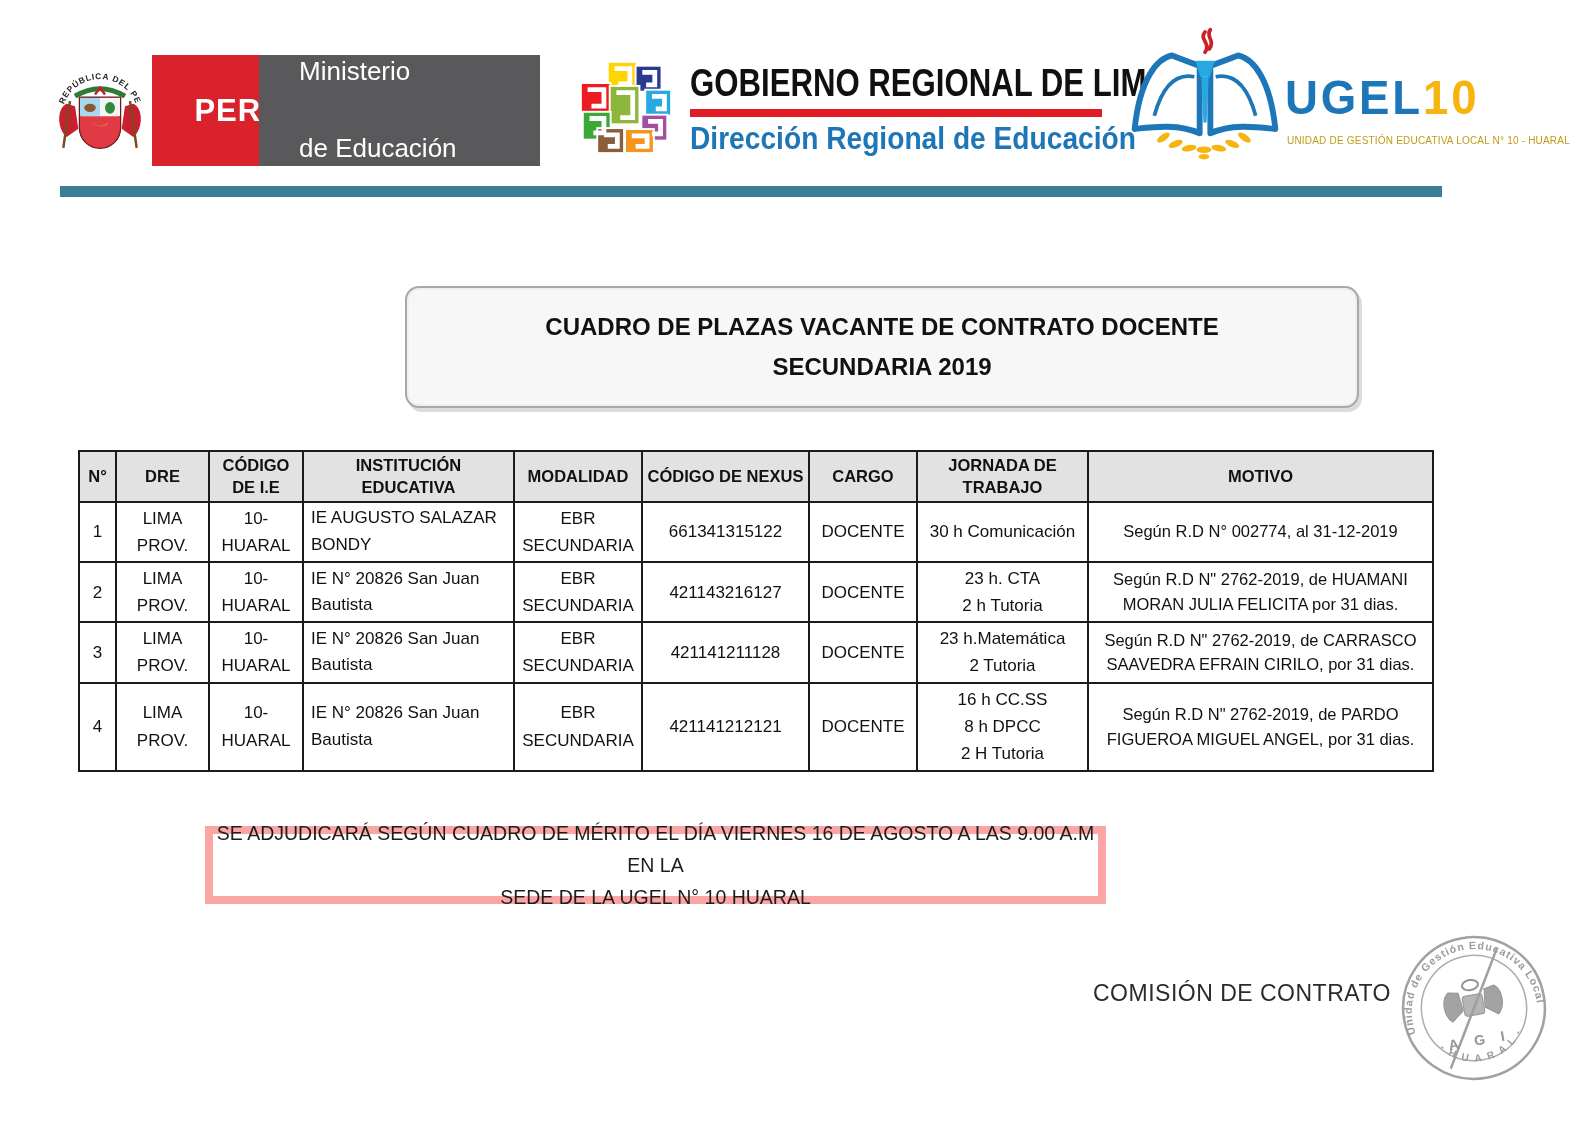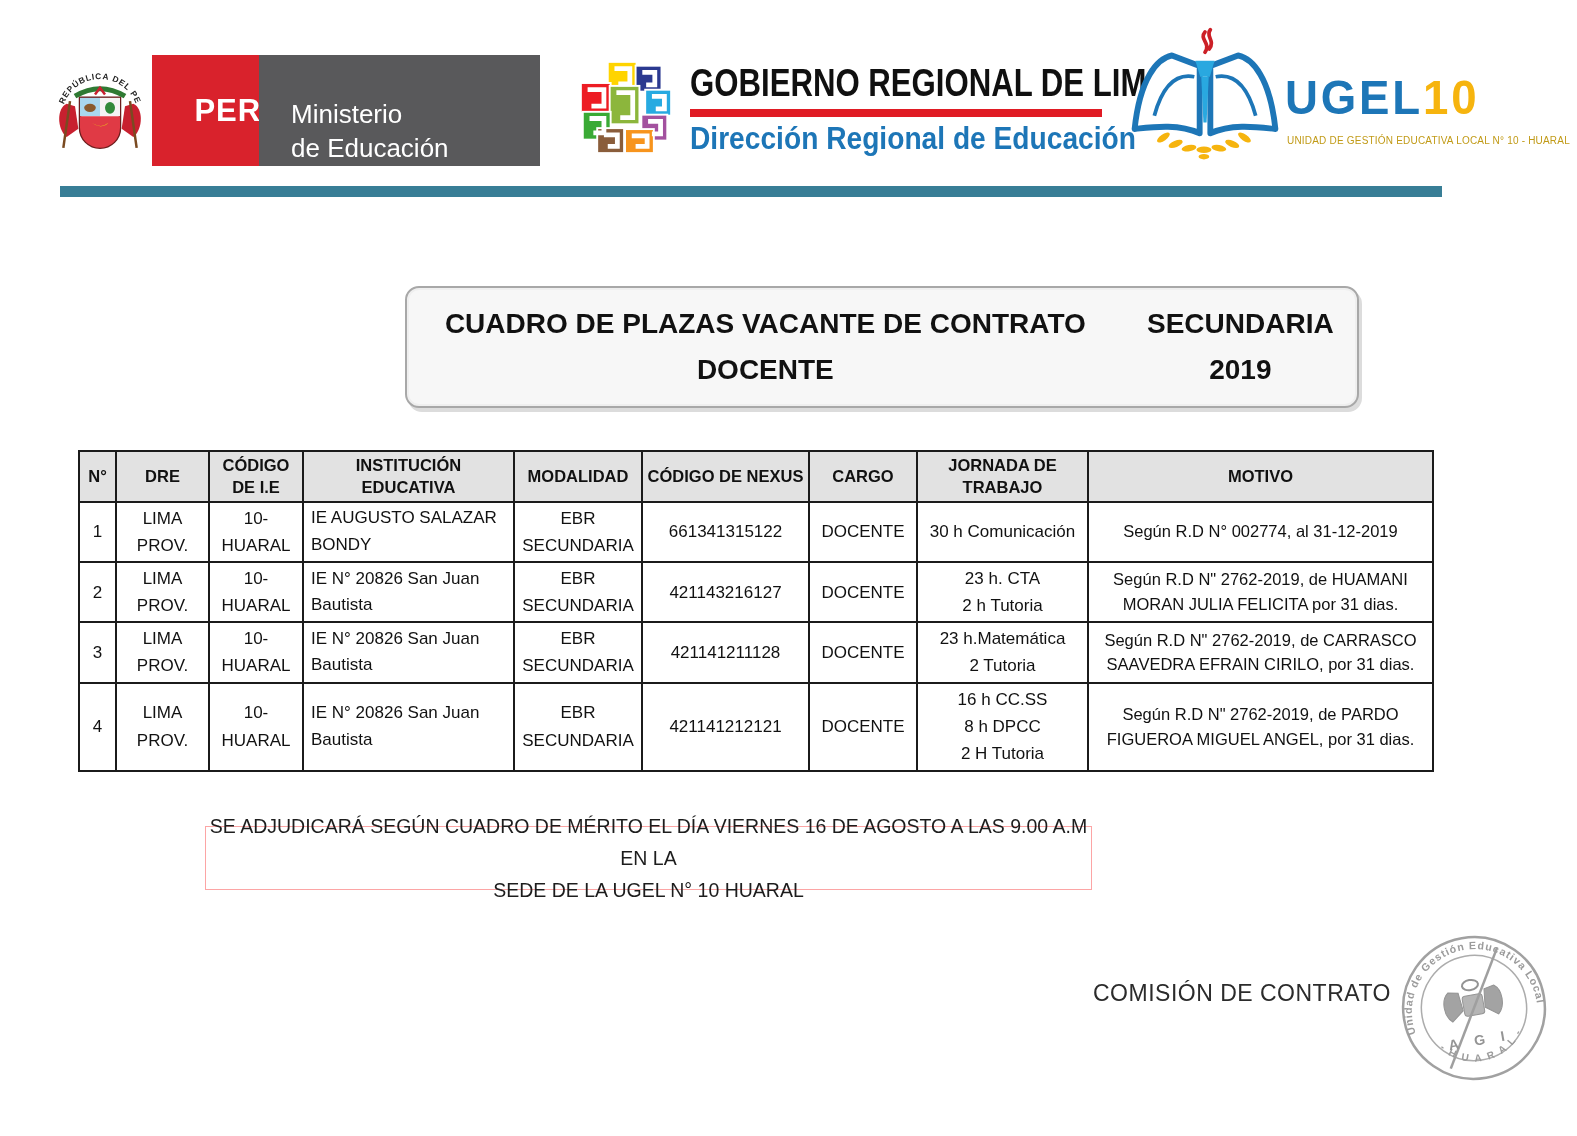--- a/index.html
+++ b/index.html
@@ -9,21 +9,21 @@
   }
   
   .coat{position:absolute;left:50px;top:52px;width:100px;height:120px;}
   .peru-box{
     position:absolute;left:152px;top:55px;width:105px;height:111px;background:#d9222c;
     display:flex;align-items:center;justify-content:center;color:#fff;
     font-size:31px;font-weight:bold;letter-spacing:1px;padding-left:35px;
   }
   .minedu-box{
     position:absolute;left:259px;top:55px;width:281px;height:111px;background:#59595b;
-    display:flex;flex-direction:column;justify-content:flex-end;padding-left:32px;box-sizing:border-box;
+    display:flex;flex-direction:column;justify-content:space-between;padding-left:40px;box-sizing:border-box;
     color:#fff;font-size:26px;line-height:1.3;
   }
   .mosaic{position:absolute;left:578px;top:57px;width:96px;height:100px;}
   .grl{position:absolute;left:690px;top:62px;width:430px;}
   .grl-title{
     font-weight:bold;color:#101010;font-size:38px;white-space:nowrap;
     transform:scaleX(0.82);transform-origin:left center;letter-spacing:0px;
     font-stretch:condensed;
   }
   .grl-bar{margin-top:4px;width:412px;height:8px;background:#e01b24;}
@@ -41,38 +41,38 @@
   
   .motto{
     position:absolute;left:100px;top:200px;width:1300px;text-align:center;
     font-family:"Liberation Serif",serif;font-style:italic;font-size:32px;color:#101010;
   }
   
   .title-box{
     position:absolute;left:405px;top:286px;width:950px;height:118px;
     background:#f7f7f7;border:2px solid #a8a8a8;border-radius:14px;
     box-shadow:3px 4px 0 #dcdcdc, inset 0 0 0 2px #efefef;
-    display:flex;flex-direction:row;align-items:center;justify-content:center;
-    font-size:28px;font-weight:bold;line-height:1.65;color:#111;text-align:center;
+    display:flex;flex-direction:column;align-items:center;justify-content:center;
+    font-size:24px;font-weight:bold;line-height:1.65;color:#111;text-align:center;
   }
   
   table.vac{
     position:absolute;left:78px;top:450px;width:1354px;border-collapse:collapse;table-layout:fixed;
     font-size:17px;color:#111;
   }
   table.vac th,table.vac td{
     border:2px solid #1b1b1b;white-space:pre-line;vertical-align:middle;
     text-align:center;padding:2px 4px;box-sizing:border-box;line-height:1.6;
   }
   table.vac th{background:#e2e2e2;font-weight:bold;font-size:16.5px;line-height:1.35;}
   table.vac td.left{text-align:left;padding-left:7px;line-height:1.55;margin-top:41px;}
   table.vac td.motivo{font-size:16.5px;padding:2px 9px;line-height:1.5;}
   
   .notice{
-    position:absolute;left:205px;top:826px;width:885px;height:62px;border:1px solid #fca5a5;
+    position:absolute;left:205px;top:826px;width:885px;height:62px;border:8px solid #fca5a5;
     display:flex;flex-direction:column;align-items:center;justify-content:center;
     font-size:19.5px;color:#1d1d1d;line-height:1.65;text-align:center;
   }
   
   .commission{position:absolute;left:1093px;top:980px;font-size:23px;color:#2b2b2b;letter-spacing:0.5px;}
   .stamp{position:absolute;left:1388px;top:922px;width:172px;height:172px;transform:rotate(-10deg);opacity:0.82;}
 </style>
 </head>
 <body>
 

